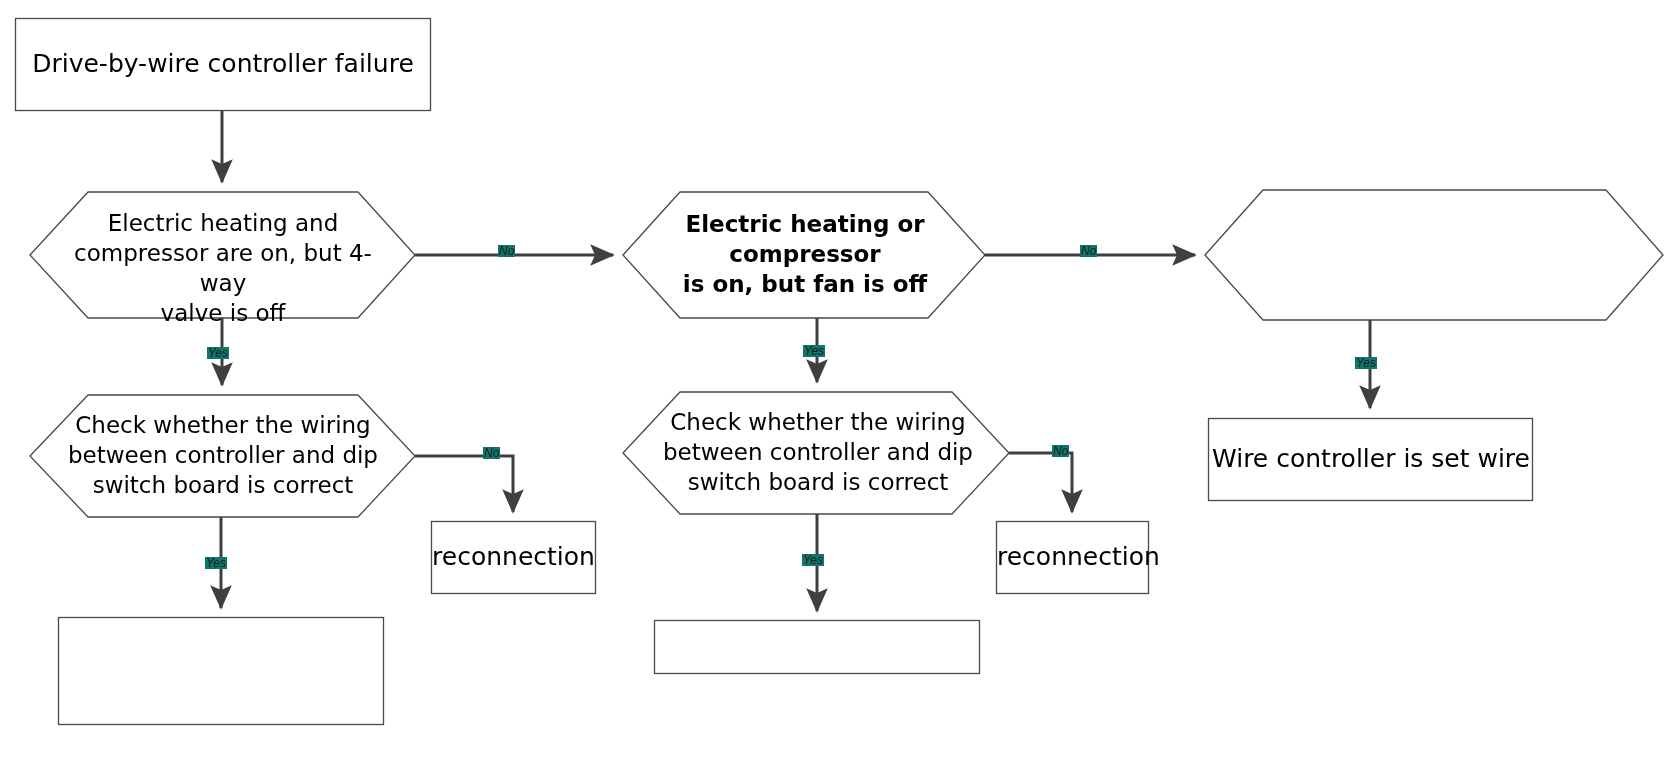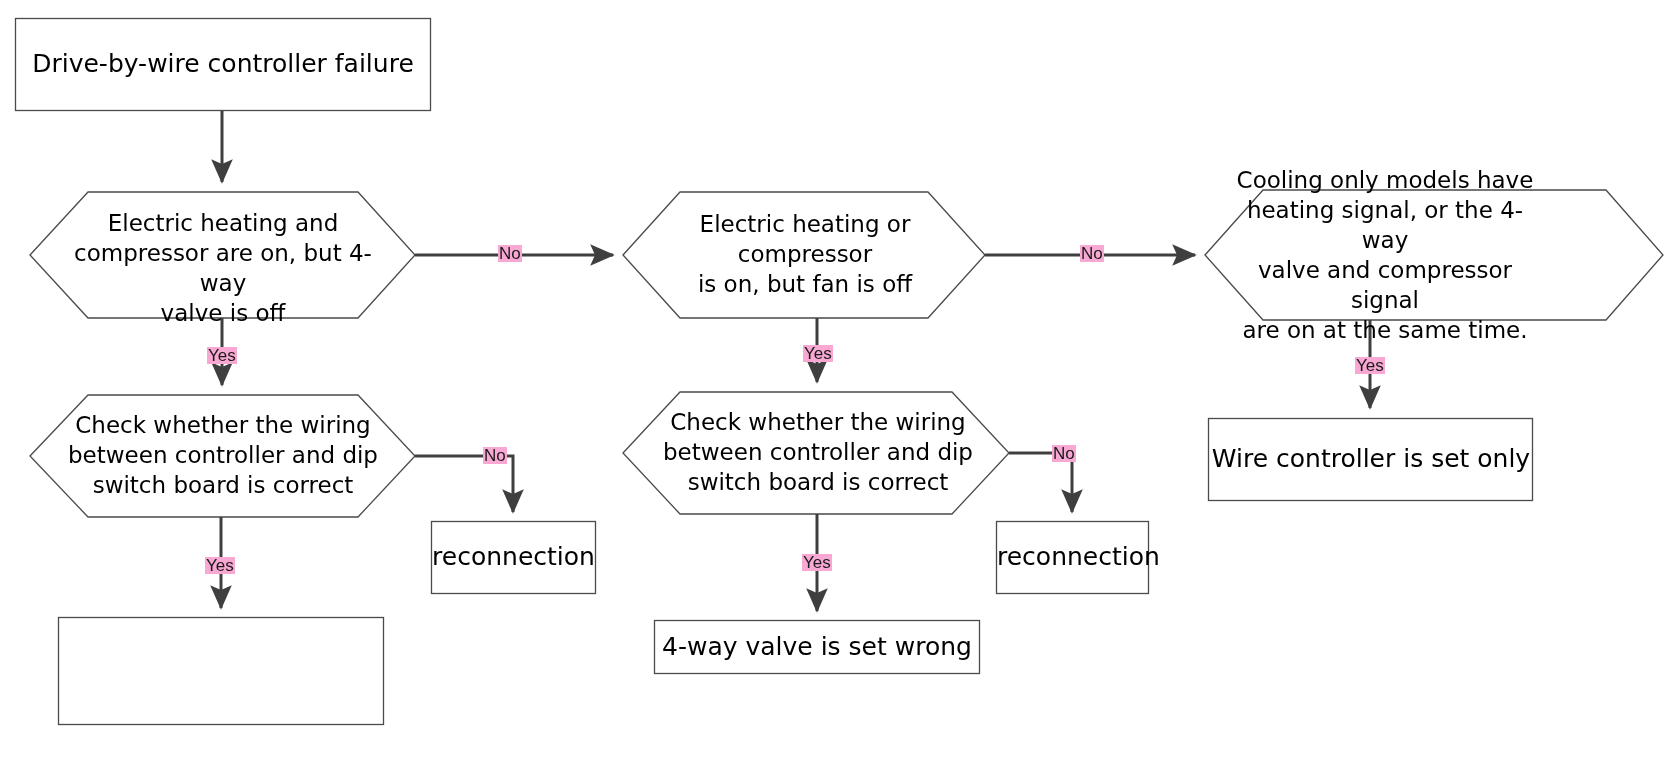--- a/index.html
+++ b/index.html
@@ -38,26 +38,27 @@
     pointer-events: none;
     white-space: pre-line;
   }
   .node-text span {
     display: block;
     width: 100%;
   }
   .edge-label {
     position: absolute;
     font-family: "Liberation Sans", sans-serif;
-    font-size: 17px;
+    font-size: 12px;
     color: #1a1a1a;
-    background: #f9a8d4;
+    background: #0f766e;
     padding: 0 1px;
     line-height: 1.0;
     white-space: nowrap;
+    font-style: italic;
   }
   .f-proc { font-size: 25px; }
   .f-dec  { font-size: 23px; }
 </style>
 </head>
 <body>
 
 <div id="canvas">
 
   <svg class="layer" viewBox="0 0 1679 783" xmlns="http://www.w3.org/2000/svg">
@@ -113,60 +114,51 @@
   <div class="node-text f-proc" style="left:15px; top:18px; width:416px; height:93px;">
     <span>Drive-by-wire controller failure</span>
   </div>
 
   <div class="node-text f-dec" style="left:58px; top:194px; width:330px; height:150px;">
     <span>Electric heating and
 compressor are on, but 4-way
 valve is off</span>
   </div>
 
-  <div class="node-text f-dec" style="left:645px; top:194px; width:320px; height:122px;">
+  <div class="node-text f-dec" style="left:645px; top:194px; width:320px; height:122px;font-weight:bold;">
     <span>Electric heating or compressor
 is on, but fan is off</span>
   </div>
 
-  <div class="node-text f-dec" style="left:1228px; top:192px; width:314px; height:128px;">
-    <span>Cooling only models have
-heating signal, or the 4-way
-valve and compressor signal
-are on at the same time.</span>
-  </div>
 
   <div class="node-text f-dec" style="left:60px; top:397px; width:326px; height:118px;">
     <span>Check whether the wiring
 between controller and dip
 switch board is correct</span>
   </div>
 
   <div class="node-text f-dec" style="left:655px; top:394px; width:326px; height:118px;">
     <span>Check whether the wiring
 between controller and dip
 switch board is correct</span>
   </div>
 
   <div class="node-text f-proc" style="left:1209px; top:419px; width:324px; height:81px;">
-    <span>Wire controller is set only</span>
+    <span>Wire controller is set wire</span>
   </div>
 
   <div class="node-text f-proc" style="left:432px; top:522px; width:163px; height:71px;">
     <span>reconnection</span>
   </div>
 
   <div class="node-text f-proc" style="left:997px; top:522px; width:151px; height:71px;">
     <span>reconnection</span>
   </div>
 
 
-  <div class="node-text f-proc" style="left:655px; top:621px; width:324px; height:52px;">
-    <span>4-way valve is set wrong</span>
-  </div>
 
   <div class="edge-label" style="left:498px; top:245px;">
     <span>No</span>
   </div>
 
   <div class="edge-label" style="left:1080px; top:245px;">
     <span>No</span>
   </div>
 
   <div class="edge-label" style="left:207px; top:347px;">

